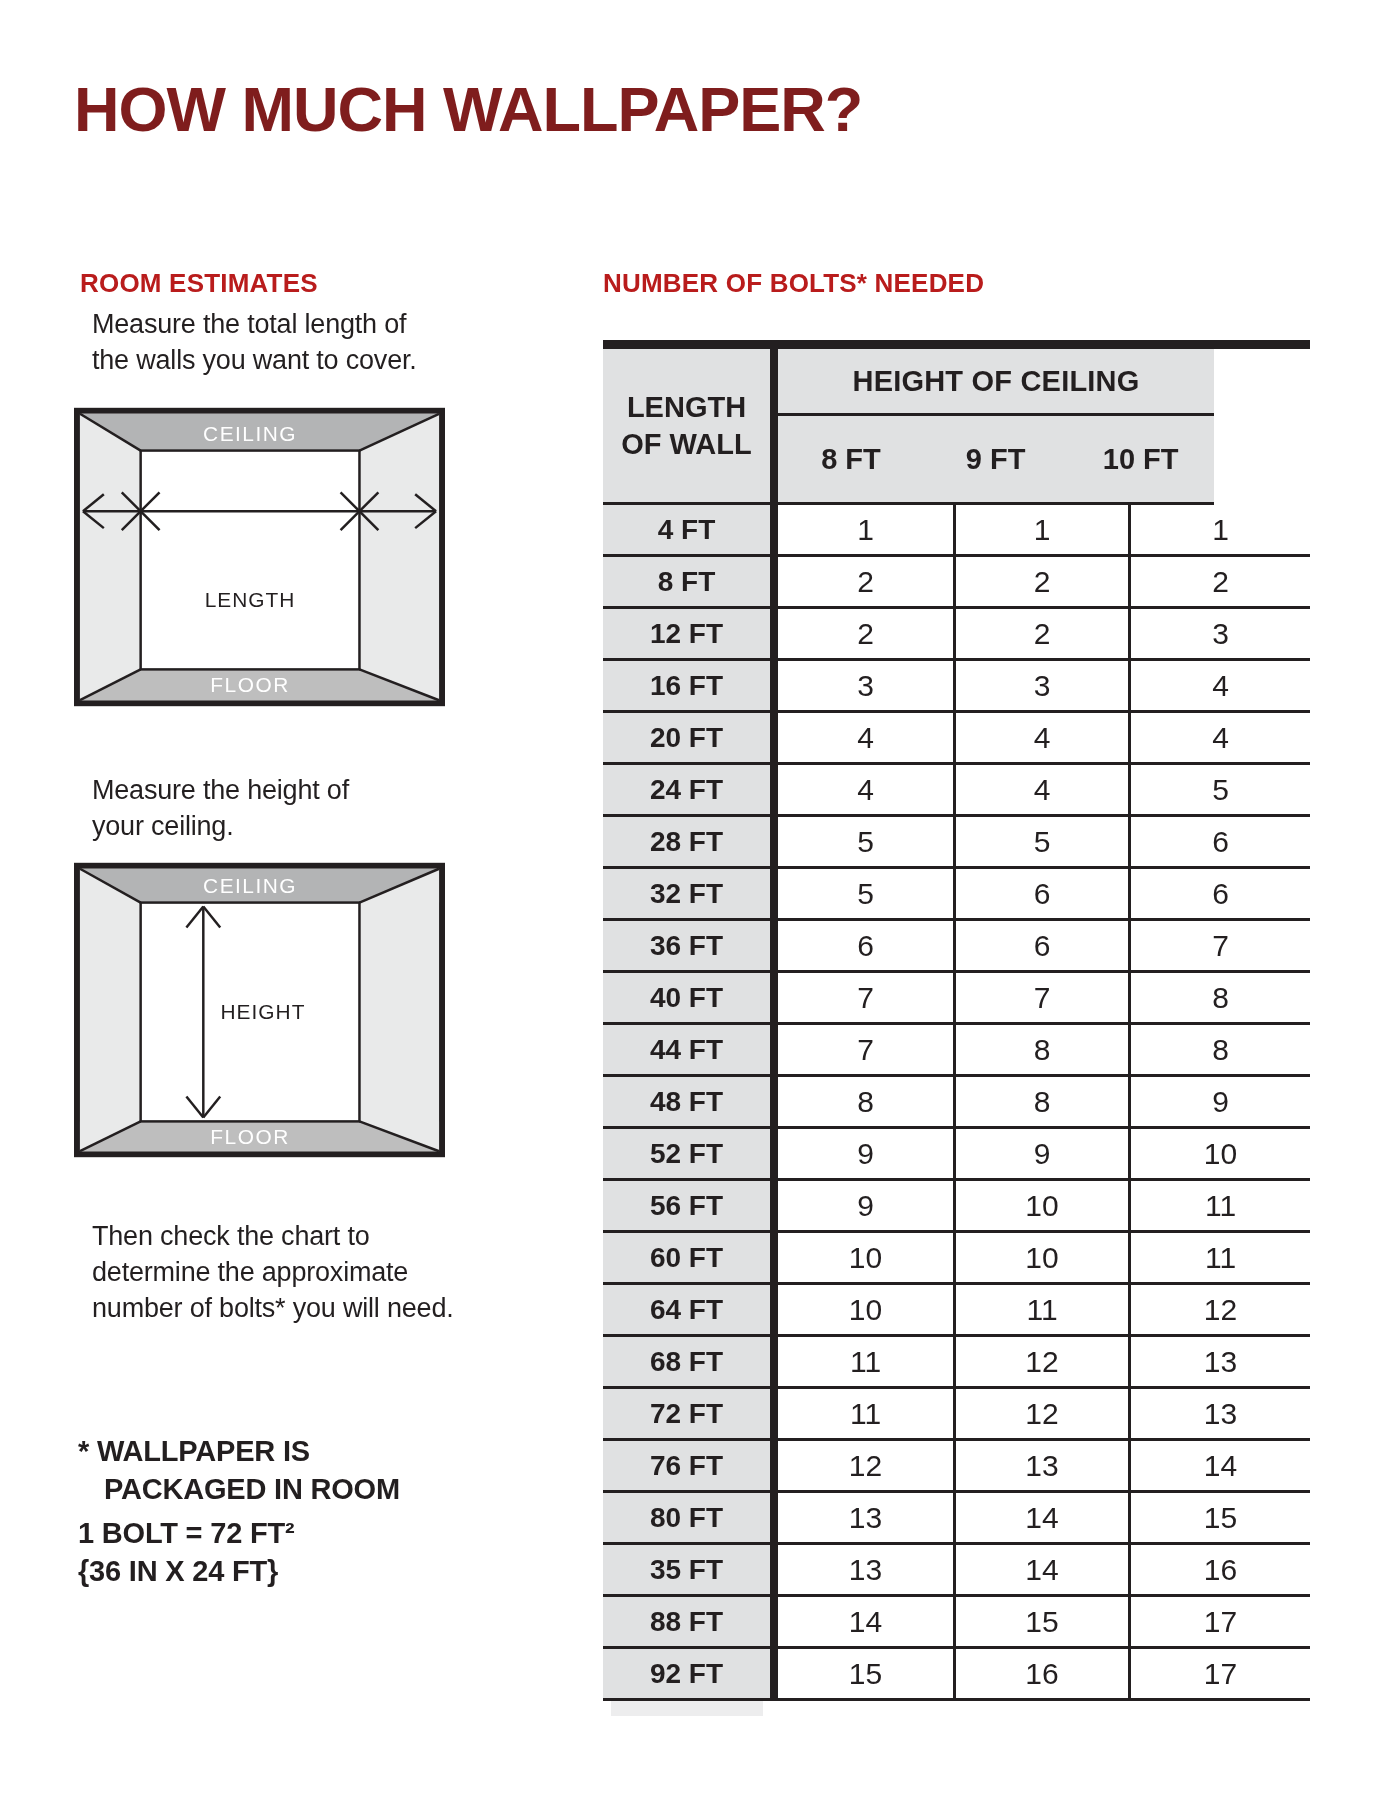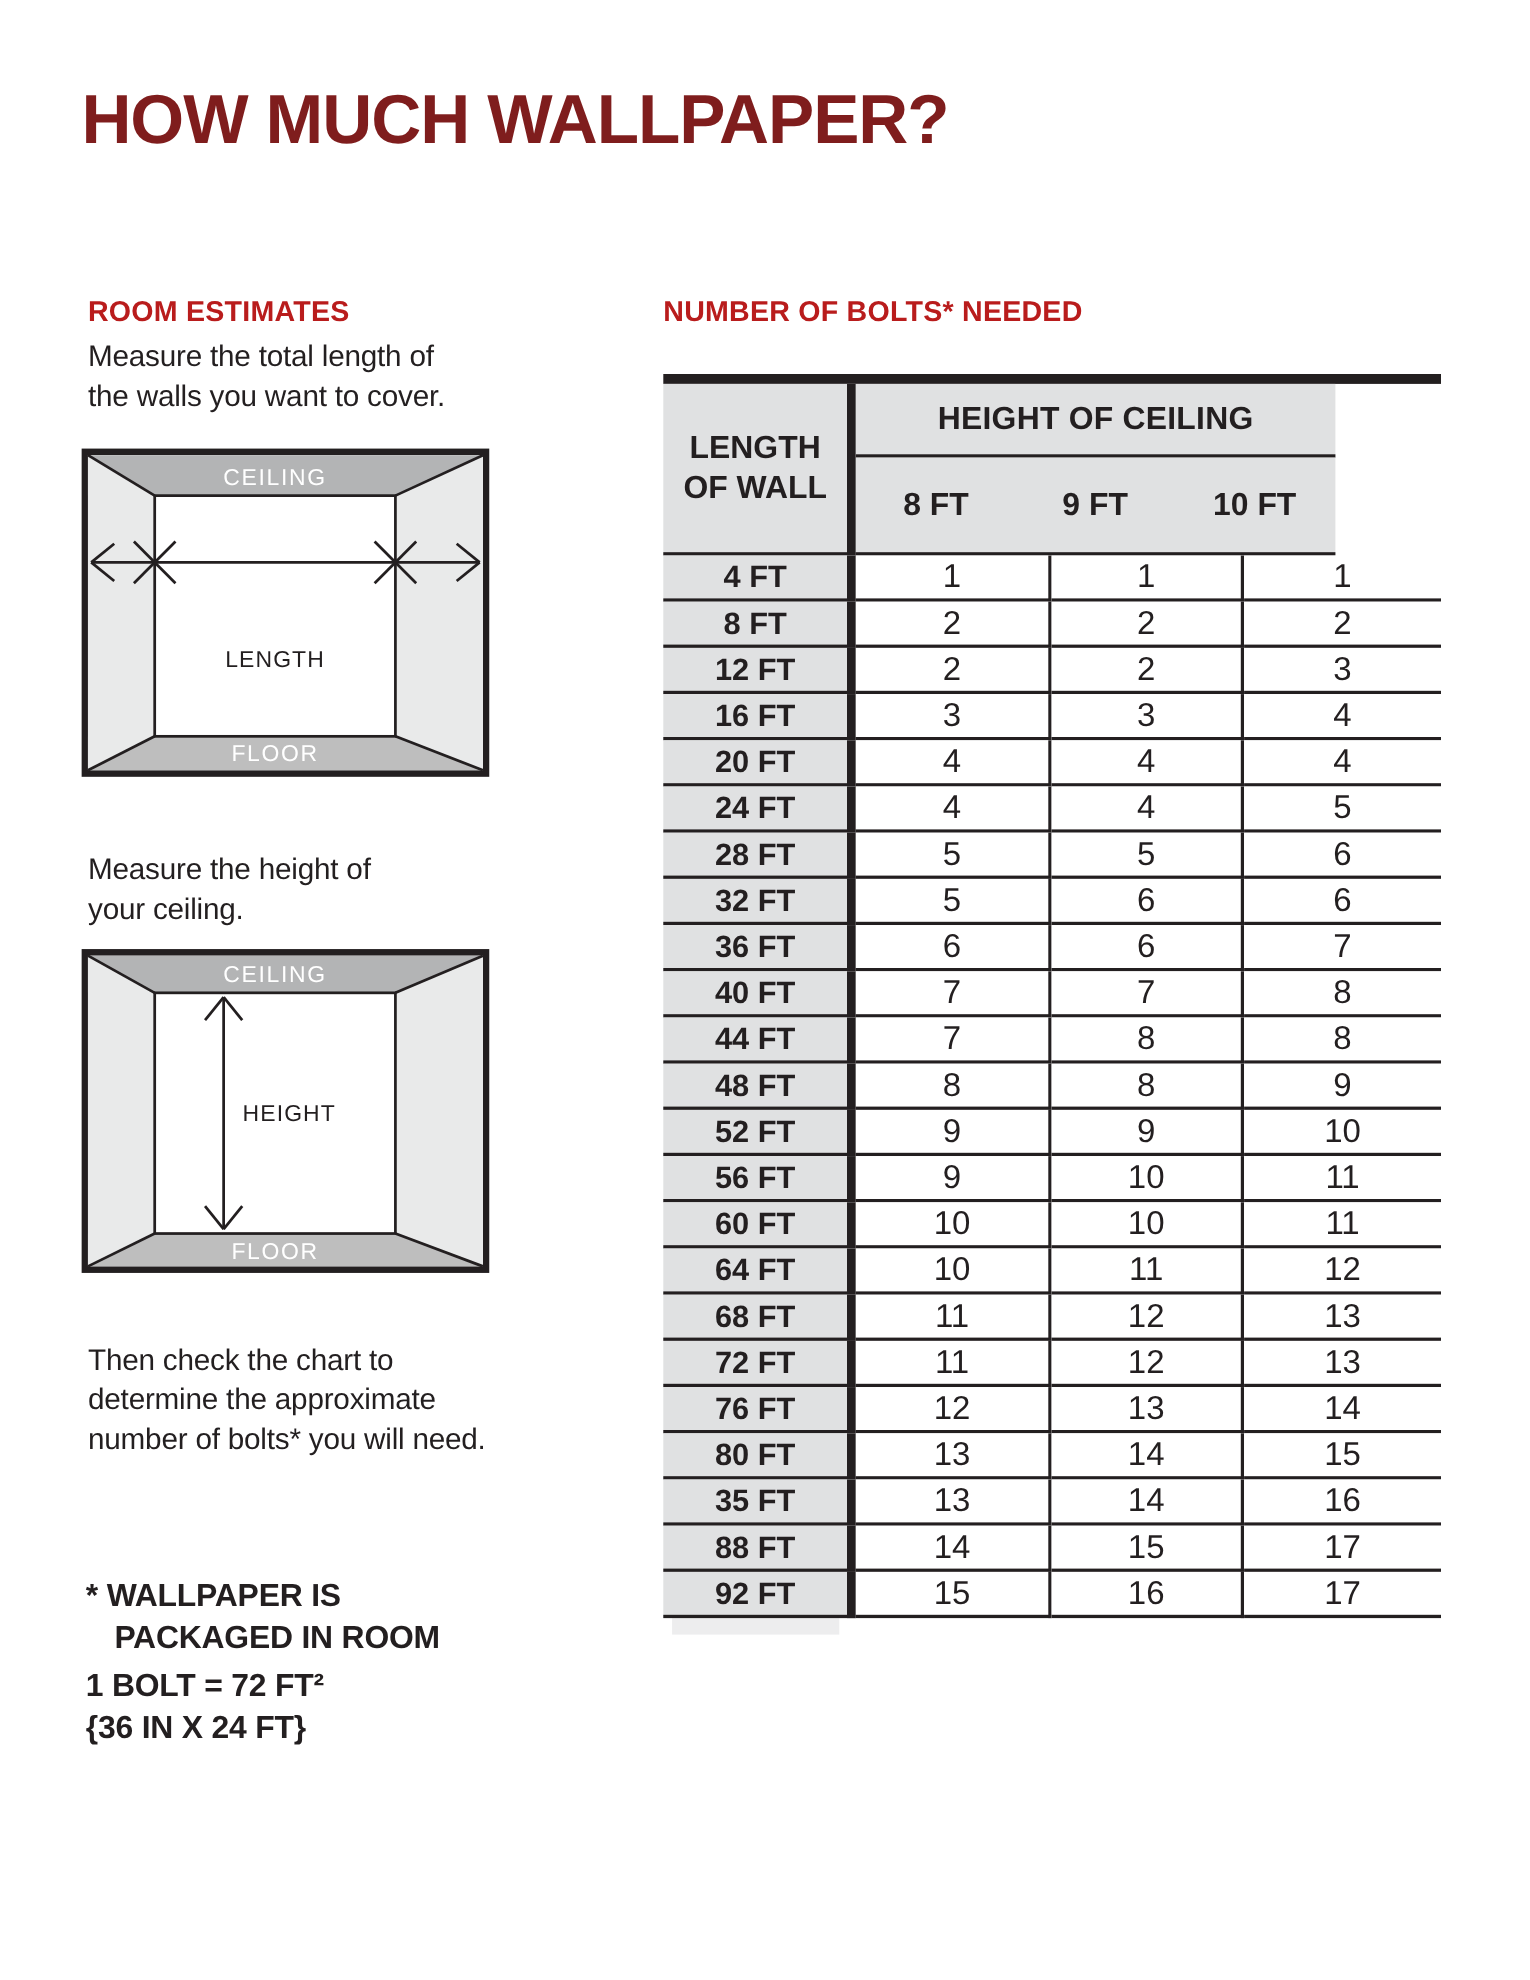--- a/index.html
+++ b/index.html
@@ -10,21 +10,21 @@
   .title{
     position:absolute;left:74px;top:76px;margin:0;
     font-size:63px;line-height:66px;font-weight:bold;letter-spacing:-1px;color:#7f1d1d;
   }
   .sec-head{
     position:absolute;font-size:26px;font-weight:bold;letter-spacing:.2px;color:#b91c1c;
   }
   .left-head{left:80px;top:268px;}
   .table-head{left:603px;top:268px;width:707px;}
   .para{
-    position:absolute;left:80px;margin:0;font-size:27px;line-height:36px;
+    position:absolute;left:92px;margin:0;font-size:27px;line-height:36px;
     white-space:pre-line;letter-spacing:-.2px;
   }
   .p1{top:306px;}
   .p2{top:772px;}
   .p3{top:1218px;}
   .diagram{position:absolute;left:74px;width:371px;display:block;}
   .d1{top:407px;height:300px;}
   .d2{top:862px;height:296px;}
   svg text{font-family:"Liberation Sans",sans-serif;}
   .room-label{fill:#ffffff;font-size:21px;letter-spacing:1.5px;}
@@ -55,21 +55,21 @@
   .th-ceiling{
     height:67px;background:#e0e1e2;border-bottom:3px solid #231f20;
     display:flex;align-items:center;justify-content:center;
     font-weight:bold;font-size:29px;letter-spacing:.2px;
   }
   .th-cols{display:flex;height:89px;background:#e0e1e2;border-bottom:3px solid #231f20;}
   .th-col{display:flex;align-items:center;justify-content:center;font-weight:bold;font-size:29px;}
   .c8{width:178px;}
   .c9{width:175px;}
   .c10{width:179px;}
-  .t-row{display:flex;height:42px;}
+  .t-row{display:flex;height:52px;}
   .cell{
     border-bottom:3px solid #231f20;
     display:flex;align-items:center;justify-content:center;
   }
   .lab{
     width:175px;background:#e0e1e2;border-right:8px solid #231f20;
     font-weight:bold;font-size:28px;
   }
   .v{font-size:30px;background:#ffffff;}
   .v8{width:178px;border-right:3px solid #231f20;}

